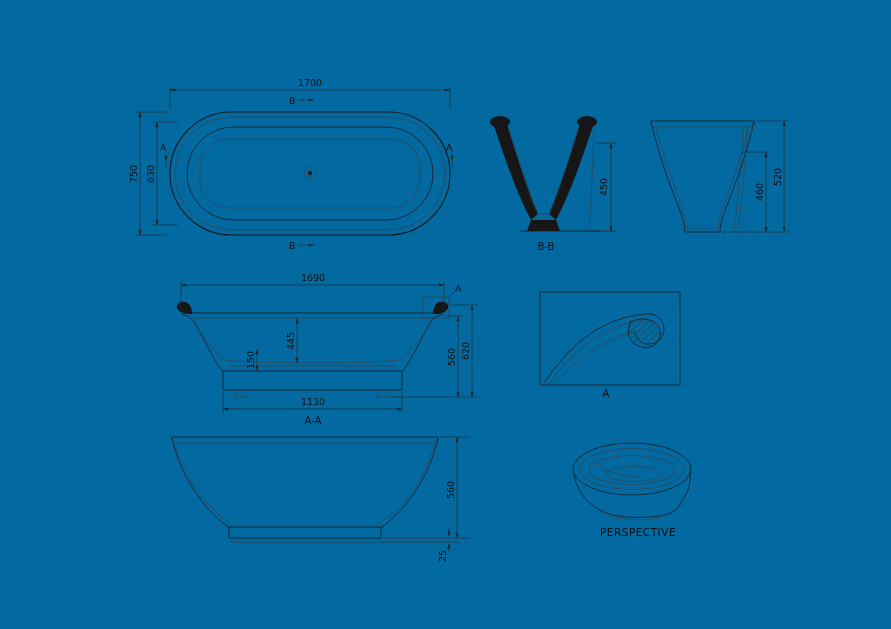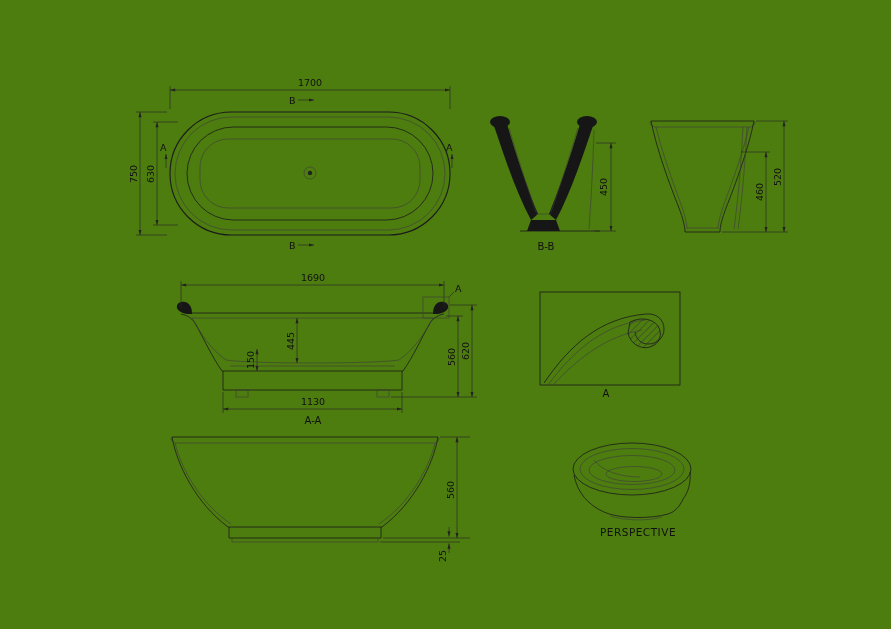--- a/index.html
+++ b/index.html
@@ -1,17 +1,17 @@
 <!DOCTYPE html>
 <html><head>
 <meta charset="utf-8">
 <style>
   html,body { margin:0; padding:0; background:#ffffff; }
   .page {
-    position:relative; width:891px; height:629px; background:#4d7c0f;
+    position:relative; width:891px; height:629px; background:#0369a1;
     font-family:"DejaVu Sans", sans-serif; overflow:hidden;
   }
   svg { display:block; }
   .ln   { fill:none; stroke:#1b1b1b; stroke-width:1.1; }
   .ln2  { fill:none; stroke:#1b1b1b; stroke-width:0.8; }
   .thin { fill:none; stroke:#3c3c3c; stroke-width:0.6; }
   .dl   { fill:none; stroke:#2a2a2a; stroke-width:0.65; }
   .solid{ fill:#161616; stroke:none; }
   .hatchfill { fill:url(#hatch); stroke:#1b1b1b; stroke-width:0.8; }
   text.dim { font-family:"DejaVu Sans", sans-serif; font-size:9.5px; fill:#111; }

